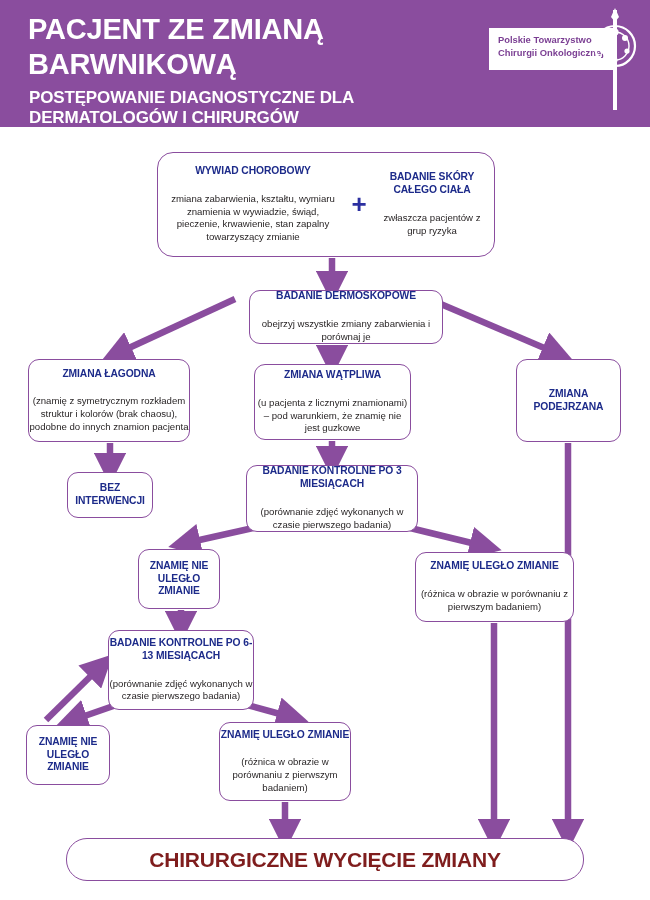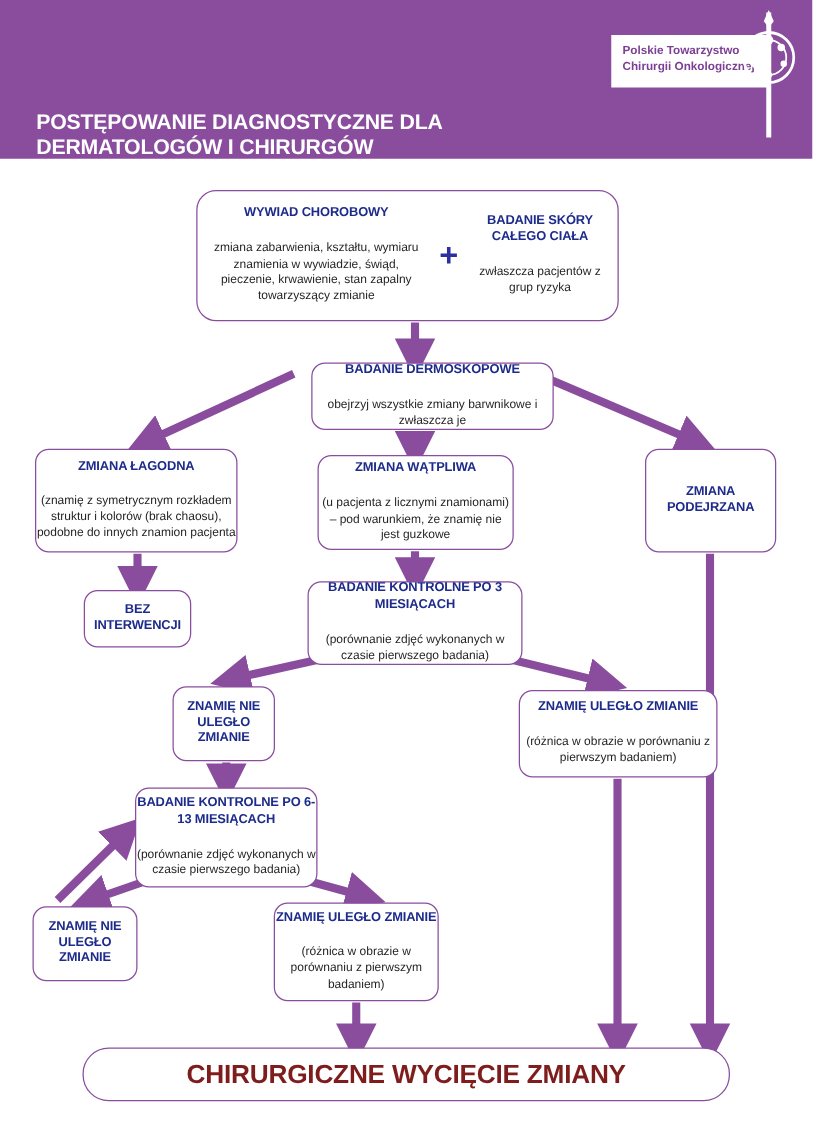--- a/index.html
+++ b/index.html
@@ -82,20 +82,21 @@
   #n-final .fin {
     color: #7f1d1d; font-size: 21px; font-weight: bold; letter-spacing: -0.2px;
   }
 </style>
 </head>
 <body>
 
 <div id="root">
 
   <div class="header">
+    <div class="title">PACJENT ZE ZMIANĄ BARWNIKOWĄ</div>
     <div class="subtitle">POSTĘPOWANIE DIAGNOSTYCZNE DLA DERMATOLOGÓW I CHIRURGÓW</div>
 
     <div class="logo-wrap">
       <div class="logo-plate"></div>
       <div class="logo-text">Polskie Towarzystwo Chirurgii Onkologicznej</div>
       <svg class="logo-emblem" viewBox="0 0 46 105">
         <rect x="21" y="2" width="4" height="100" fill="#ffffff"></rect>
         <path d="M23 0 L27 9 L23 14 L19 9 Z" fill="#ffffff"></path>
         <circle cx="23" cy="38" r="20" fill="none" stroke="#ffffff" stroke-width="2.2"></circle>
         <circle cx="23" cy="38" r="14" fill="none" stroke="#ffffff" stroke-width="1.4"></circle>
@@ -159,21 +160,21 @@
       </div>
       <div class="plus">+</div>
       <div class="col-r">
         <div class="hd">BADANIE SKÓRY CAŁEGO CIAŁA</div>
         <div class="bd">zwłaszcza pacjentów z grup ryzyka</div>
       </div>
     </div>
 
     <div class="node" id="n-derm">
       <div class="hd">BADANIE DERMOSKOPOWE</div>
-      <div class="bd">obejrzyj wszystkie zmiany barwnikowe i zwłaszcza je</div>
+      <div class="bd">obejrzyj wszystkie zmiany zabarwienia i porównaj je</div>
     </div>
 
     <div class="node" id="n-benign">
       <div class="hd">ZMIANA ŁAGODNA</div>
       <div class="bd">(znamię z symetrycznym rozkładem struktur i kolorów (brak chaosu), podobne do innych znamion pacjenta</div>
     </div>
 
     <div class="node" id="n-susp">
       <div class="hd">ZMIANA PODEJRZANA</div>
     </div>

